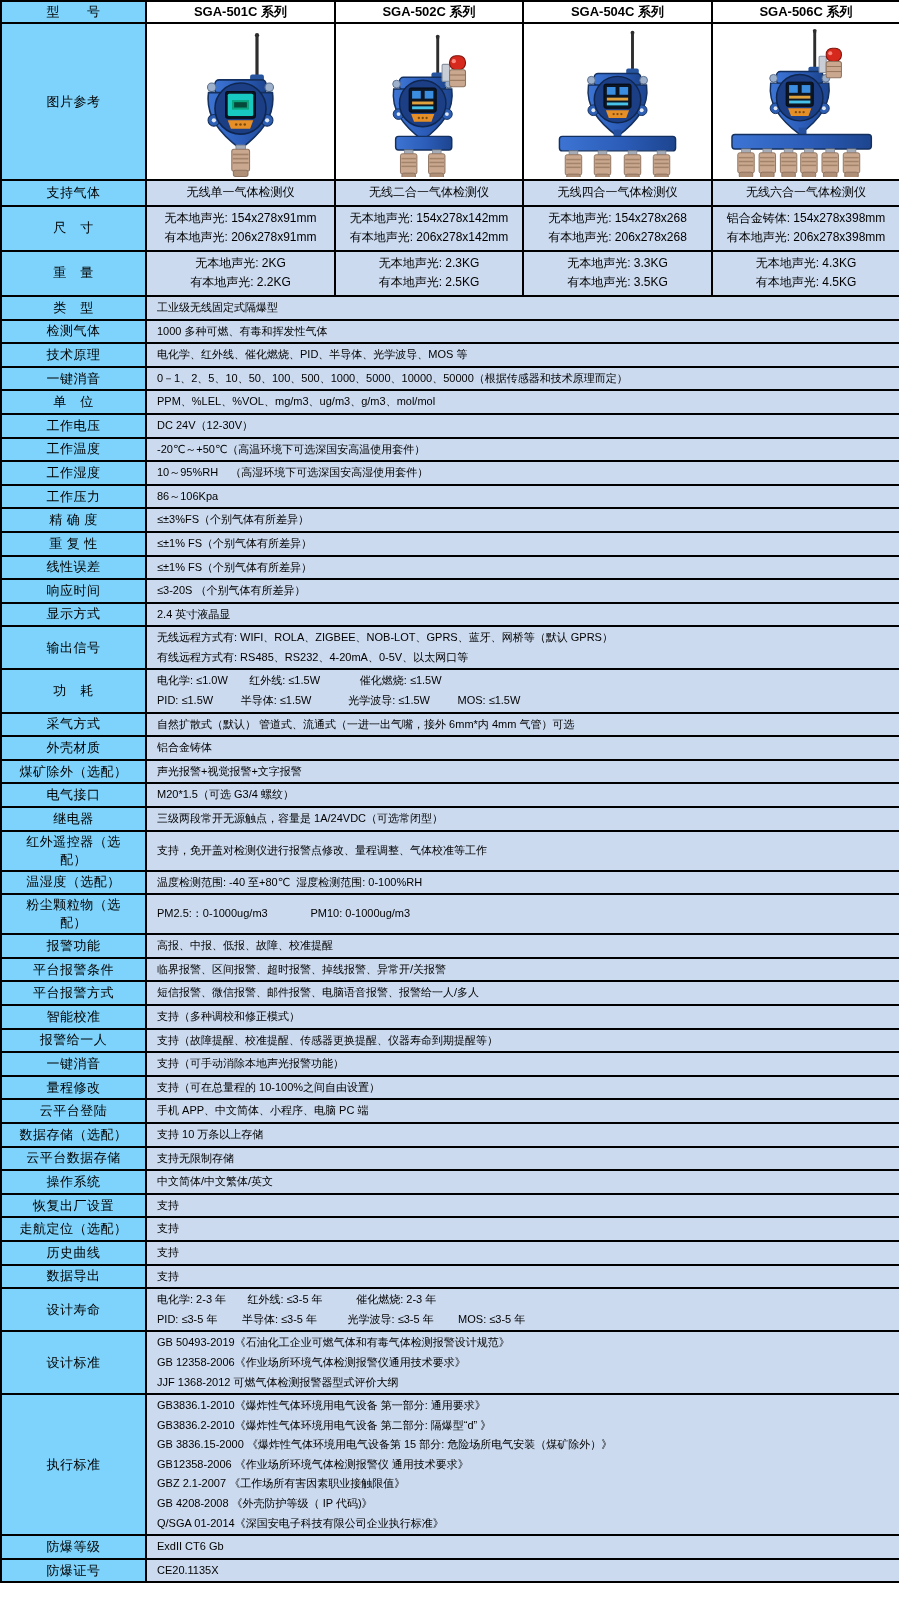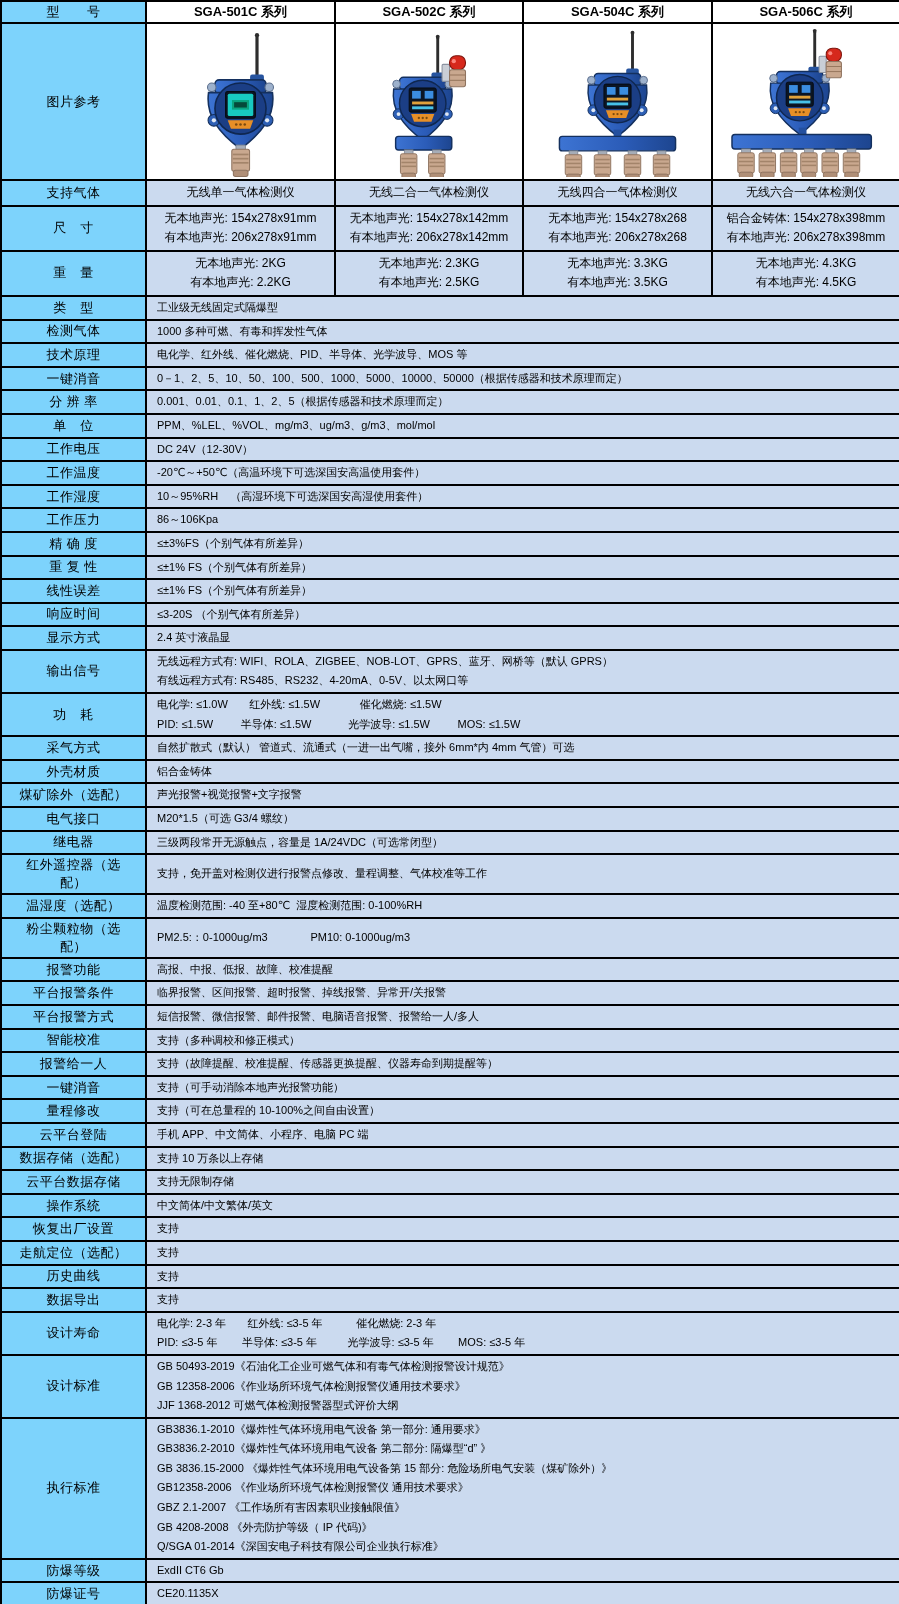--- a/index.html
+++ b/index.html
@@ -224,26 +224,20 @@
           <div class="line">电化学、红外线、催化燃烧、PID、半导体、光学波导、MOS 等</div>
         </td>
       </tr>
       <tr class="single">
         <th class="label-cell">一键消音</th>
         <td colspan="4" class="span-cell">
           <div class="line">0－1、2、5、10、50、100、500、1000、5000、10000、50000（根据传感器和技术原理而定）</div>
         </td>
       </tr>
       <tr class="single">
-        <th class="label-cell">分 辨 率</th>
-        <td colspan="4" class="span-cell">
-          <div class="line">0.001、0.01、0.1、1、2、5（根据传感器和技术原理而定）</div>
-        </td>
-      </tr>
-      <tr class="single">
         <th class="label-cell">单　位</th>
         <td colspan="4" class="span-cell">
           <div class="line">PPM、%LEL、%VOL、mg/m3、ug/m3、g/m3、mol/mol</div>
         </td>
       </tr>
       <tr class="single">
         <th class="label-cell">工作电压</th>
         <td colspan="4" class="span-cell">
           <div class="line">DC 24V（12-30V）</div>
         </td>

